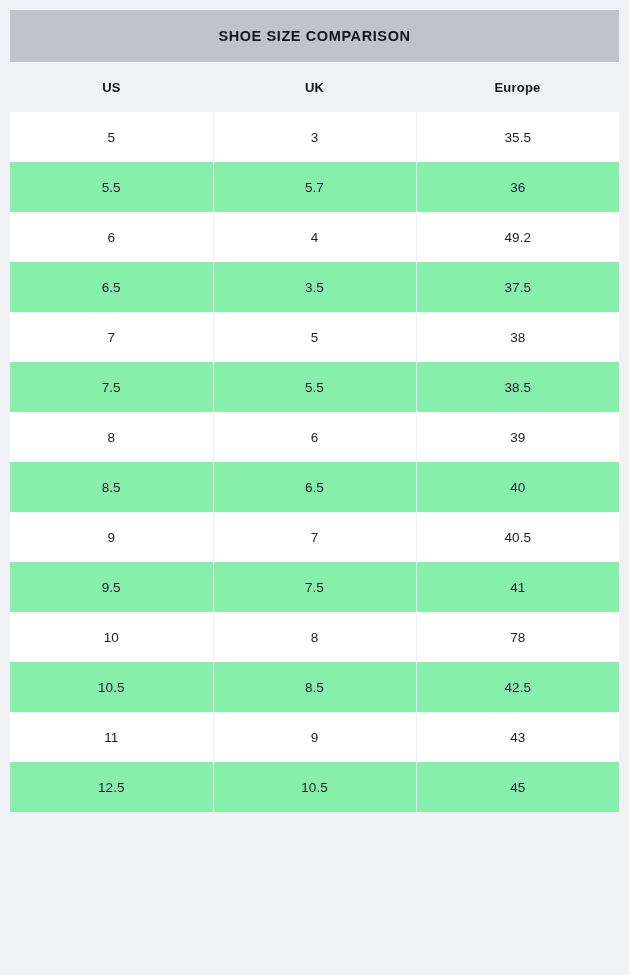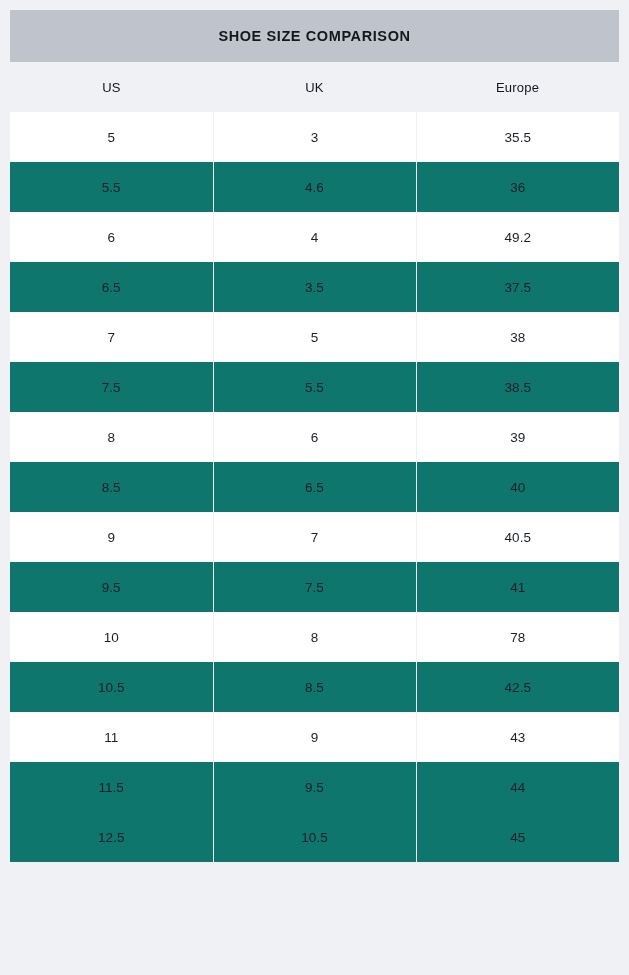--- a/index.html
+++ b/index.html
@@ -50,42 +50,42 @@
   }
 
   
   .col-head-row > th {
     height: 50px;
     background: #f0f1f5;
     padding: 0;
     vertical-align: middle;
     text-align: center;
     font-size: 13px;
-    font-weight: normal;
+    font-weight: bold;
     color: #14161c;
     letter-spacing: 0.2px;
     border: 0;
   }
 
   
   .data-row > td {
     height: 50px;
     padding: 0;
     vertical-align: middle;
     text-align: center;
     font-size: 13.5px;
     font-weight: normal;
     color: #1b1f27;
     border: 0;
   }
   .data-row.row-odd > td {
     background: #ffffff;
   }
   .data-row.row-even > td {
-    background: #0f766e;
+    background: #86efac;
   }
   
   .data-row.row-odd > td.col-us,
   .data-row.row-odd > td.col-uk {
     border-right: 1.5px solid #eef0f3;
   }
   .data-row.row-even > td.col-us,
   .data-row.row-even > td.col-uk {
     border-right: 1.5px solid #f0f1f5;
   }
@@ -113,21 +113,21 @@
       </tr>
     </thead>
     <tbody id="table-body">
         <tr class="data-row row-odd">
           <td class="col-us">5</td>
           <td class="col-uk">3</td>
           <td class="col-eu">35.5</td>
         </tr>
         <tr class="data-row row-even">
           <td class="col-us">5.5</td>
-          <td class="col-uk">4.6</td>
+          <td class="col-uk">5.7</td>
           <td class="col-eu">36</td>
         </tr>
         <tr class="data-row row-odd">
           <td class="col-us">6</td>
           <td class="col-uk">4</td>
           <td class="col-eu">49.2</td>
         </tr>
         <tr class="data-row row-even">
           <td class="col-us">6.5</td>
           <td class="col-uk">3.5</td>
@@ -172,25 +172,20 @@
           <td class="col-us">10.5</td>
           <td class="col-uk">8.5</td>
           <td class="col-eu">42.5</td>
         </tr>
         <tr class="data-row row-odd">
           <td class="col-us">11</td>
           <td class="col-uk">9</td>
           <td class="col-eu">43</td>
         </tr>
         <tr class="data-row row-even">
-          <td class="col-us">11.5</td>
-          <td class="col-uk">9.5</td>
-          <td class="col-eu">44</td>
-        </tr>
-        <tr class="data-row row-even">
           <td class="col-us">12.5</td>
           <td class="col-uk">10.5</td>
           <td class="col-eu">45</td>
         </tr>
       </tbody>
   </table>
 
 </div>
 
 </body></html>

